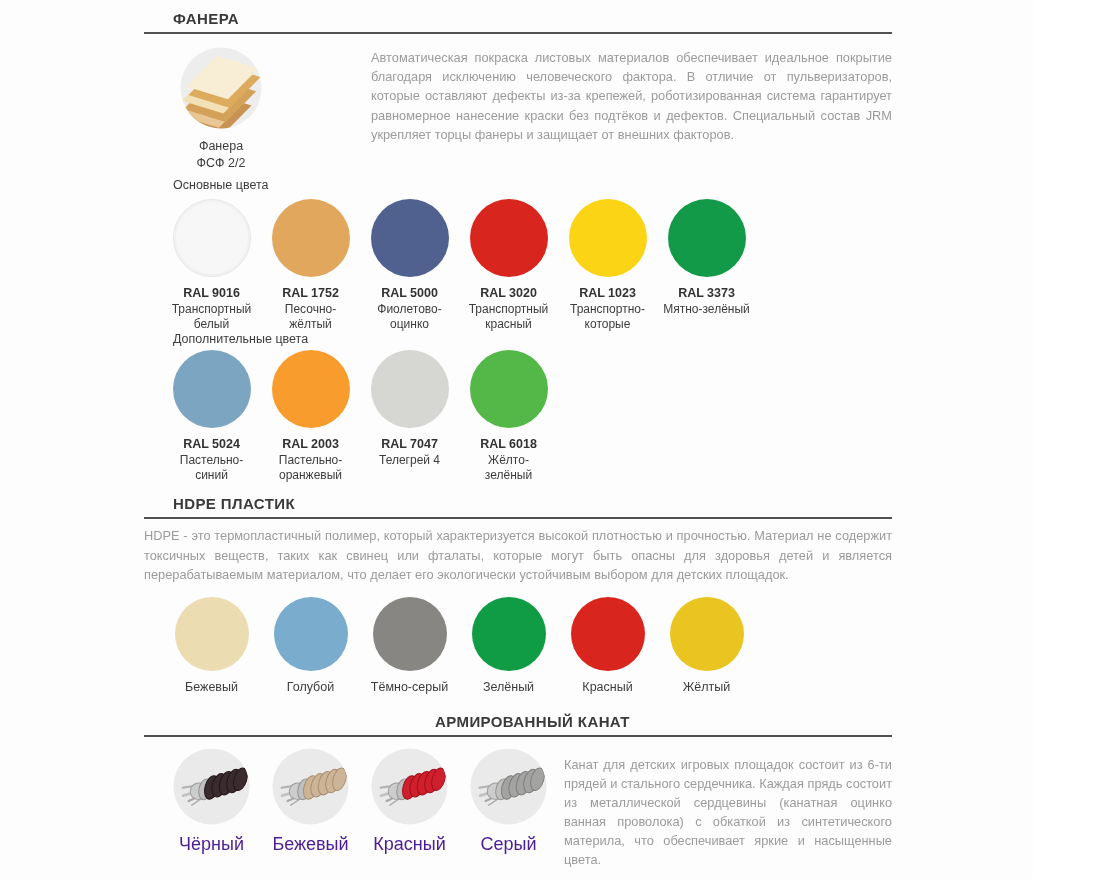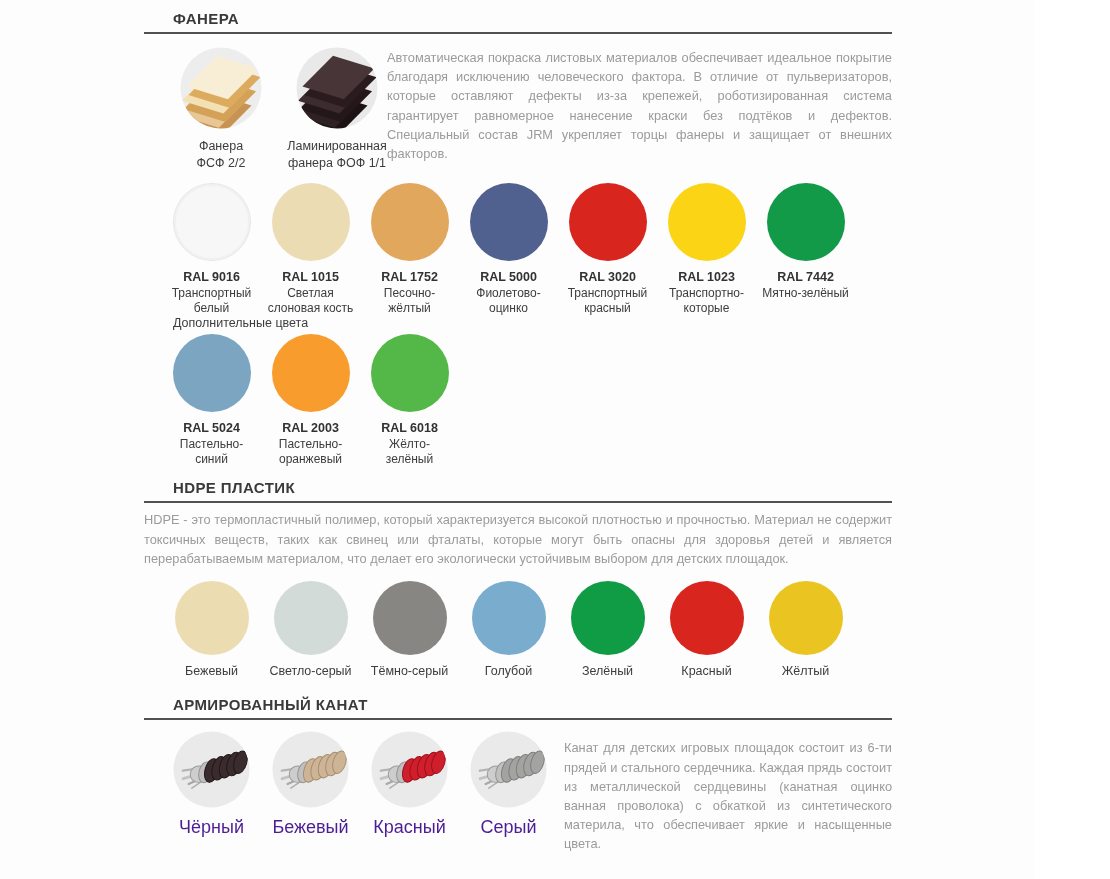--- a/index.html
+++ b/index.html
@@ -25,21 +25,21 @@
   .swatch{width:99px;text-align:center;flex:none;}
   .circle{display:block;width:78px;height:78px;border-radius:50%;margin:0 auto;border:1px solid transparent;box-sizing:border-box;}
   .circle.outlined{border:1px solid #e7e7e7;box-shadow:inset 0 0 0 2px #f1f1f1;}
   .code{margin-top:9px;font-size:12.5px;font-weight:bold;color:#323232;}
   .cname{margin-top:2px;font-size:12px;color:#3d3d3d;line-height:1.26;white-space:pre-line;}
   .swatch-row--extra{margin-top:4px;}
   .swatch--hdpe .circle{width:74px;height:74px;}
   .swatch--hdpe .cname{margin-top:9px;font-size:12.5px;}
 
   .hdpe-desc{margin-top:7px;}
-  .mt18{margin-top:17px;}
+  .mt18{margin-top:17px;text-align:center;}
   .mt12{margin-top:12px;}
 
   .rope-row{display:flex;justify-content:space-between;margin-top:11px;}
   .ropes{display:flex;padding-left:18px;}
   .rope{width:99px;text-align:center;flex:none;}
   .rope svg{width:77px;height:77px;display:block;margin:0 auto;}
   .rope-label{margin-top:9px;font-size:18px;color:#4c1d95;}
   .rope-desc{width:328px;margin-top:7px;}
   .hidden-defs{position:absolute;width:0;height:0;}
 </style>
@@ -88,55 +88,35 @@
               <path d="M38 31 L76 54 L38 77 L0 54 Z" fill="#d3a258"></path>
               <path d="M38 22 L76 45 L38 68 L0 45 Z" fill="#f3e0b4"></path>
               <path d="M46 18 L84 41 L46 64 L8 41 Z" fill="#dcab5e"></path>
               <path d="M46 9 L84 32 L46 55 L8 32 Z" fill="#f8eed6"></path>
             </g>
           </svg>
           <div class="material-label">Фанера
 ФСФ 2/2</div>
         </div>
 
-        <div class="material">
-          <svg viewBox="0 0 84 84">
-            <circle cx="42" cy="42" r="41.5" fill="#e9e9e9"></circle>
-            <g clip-path="url(#disc84)" transform="rotate(-14 42 42)">
-              <path d="M30 44 L68 67 L30 90 L-8 67 Z" fill="#1c1214"></path>
-              <path d="M30 35 L68 58 L30 81 L-8 58 Z" fill="#2e2123"></path>
-              <path d="M38 31 L76 54 L38 77 L0 54 Z" fill="#241719"></path>
-              <path d="M38 22 L76 45 L38 68 L0 45 Z" fill="#3c2c2e"></path>
-              <path d="M46 18 L84 41 L46 64 L8 41 Z" fill="#2a1c1e"></path>
-              <path d="M46 9 L84 32 L46 55 L8 32 Z" fill="#473537"></path>
-            </g>
-          </svg>
-          <div class="material-label">Ламинированная
-фанера ФОФ 1/1</div>
-        </div>
 
       </div>
       <p class="para fanera-desc">Автоматическая покраска листовых материалов обеспечивает идеальное покрытие благодаря исключению человеческого фактора. В отличие от пульверизаторов, которые оставляют дефекты из-за крепежей, роботизированная система гарантирует равномерное нанесение краски без подтёков и дефектов. Специальный состав JRM укрепляет торцы фанеры и защищает от внешних факторов.</p>
     </div>
 
+    <div class="row-label">Основные цвета</div>
 
     <div class="swatch-row">
       <div class="swatch">
         <span class="circle outlined" style="background: rgb(247, 247, 248);"></span>
         <div class="code">RAL 9016</div>
         <div class="cname">Транспортный
 белый</div>
       </div>
       <div class="swatch">
-        <span class="circle" style="background: rgb(236, 220, 180);"></span>
-        <div class="code">RAL 1015</div>
-        <div class="cname">Светлая
-слоновая кость</div>
-      </div>
-      <div class="swatch">
         <span class="circle" style="background: rgb(225, 167, 92);"></span>
         <div class="code">RAL 1752</div>
         <div class="cname">Песочно-
 жёлтый</div>
       </div>
       <div class="swatch">
         <span class="circle" style="background: rgb(80, 97, 143);"></span>
         <div class="code">RAL 5000</div>
         <div class="cname">Фиолетово-
 оцинко</div>
@@ -148,70 +128,71 @@
 красный</div>
       </div>
       <div class="swatch">
         <span class="circle" style="background: rgb(252, 212, 22);"></span>
         <div class="code">RAL 1023</div>
         <div class="cname">Транспортно-
 которые</div>
       </div>
       <div class="swatch">
         <span class="circle" style="background: rgb(18, 154, 73);"></span>
-        <div class="code">RAL 7442</div>
+        <div class="code">RAL 3373</div>
         <div class="cname">Мятно-зелёный</div>
       </div>
     </div>
 
     <div class="row-label" style="margin-top:0">Дополнительные цвета</div>
 
     <div class="swatch-row swatch-row--extra">
       <div class="swatch">
         <span class="circle" style="background: rgb(123, 165, 193);"></span>
         <div class="code">RAL 5024</div>
         <div class="cname">Пастельно-
 синий</div>
       </div>
       <div class="swatch">
         <span class="circle" style="background: rgb(248, 157, 45);"></span>
         <div class="code">RAL 2003</div>
         <div class="cname">Пастельно-
 оранжевый</div>
       </div>
       <div class="swatch">
+        <span class="circle" style="background: rgb(214, 214, 210);"></span>
+        <div class="code">RAL 7047</div>
+        <div class="cname">Телегрей 4</div>
+      </div>
+      <div class="swatch">
         <span class="circle" style="background: rgb(83, 184, 72);"></span>
         <div class="code">RAL 6018</div>
         <div class="cname">Жёлто-
 зелёный</div>
       </div>
     </div>
 
     <h2 class="sec-title mt12">HDPE ПЛАСТИК</h2>
     <hr class="rule">
     <p class="para hdpe-desc">HDPE - это термопластичный полимер, который характеризуется высокой плотностью и прочностью. Материал не содержит токсичных веществ, таких как свинец или фталаты, которые могут быть опасны для здоровья детей и является перерабатываемым материалом, что делает его экологически устойчивым выбором для детских площадок.</p>
 
     <div class="swatch-row" style="margin-top:8px">
       <div class="swatch swatch--hdpe">
         <span class="circle" style="background: rgb(236, 220, 178);"></span>
         <div class="cname">Бежевый</div>
       </div>
       <div class="swatch swatch--hdpe">
-        <span class="circle" style="background: rgb(211, 219, 216);"></span>
-        <div class="cname">Светло-серый</div>
+        <span class="circle" style="background: rgb(122, 173, 205);"></span>
+        <div class="cname">Голубой</div>
       </div>
       <div class="swatch swatch--hdpe">
         <span class="circle" style="background: rgb(135, 134, 131);"></span>
         <div class="cname">Тёмно-серый</div>
       </div>
       <div class="swatch swatch--hdpe">
-        <span class="circle" style="background: rgb(122, 173, 205);"></span>
-        <div class="cname">Голубой</div>
-      </div>
-      <div class="swatch swatch--hdpe">
         <span class="circle" style="background: rgb(15, 156, 69);"></span>
         <div class="cname">Зелёный</div>
       </div>
       <div class="swatch swatch--hdpe">
         <span class="circle" style="background: rgb(216, 37, 30);"></span>
         <div class="cname">Красный</div>
       </div>
       <div class="swatch swatch--hdpe">
         <span class="circle" style="background: rgb(234, 197, 34);"></span>
         <div class="cname">Жёлтый</div>

